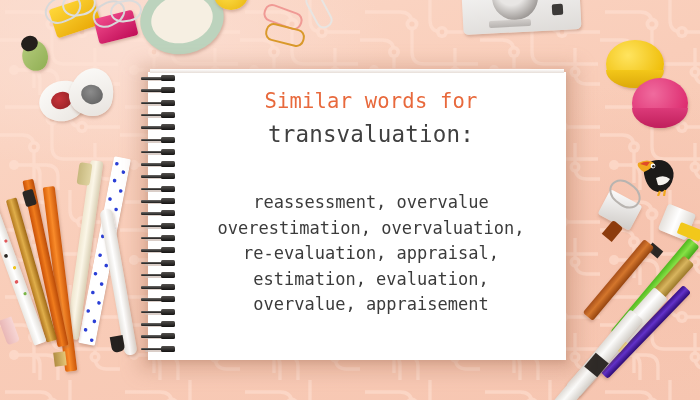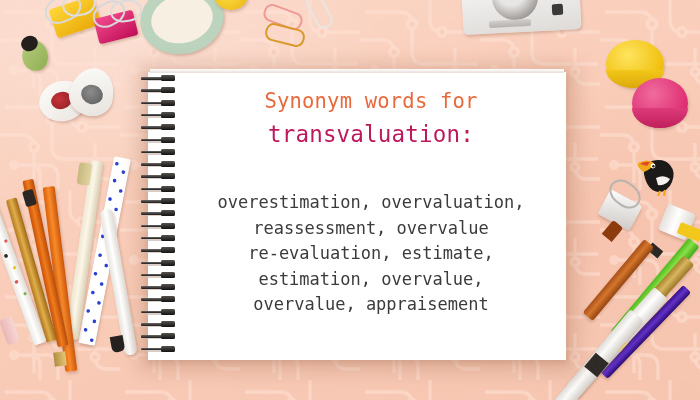--- a/index.html
+++ b/index.html
@@ -110,21 +110,21 @@
     text-align: center;
   }
   .title-line1 {
     color: #e8693c;
     font-size: 20.5px;
     letter-spacing: .2px;
     line-height: 30px;
     white-space: nowrap;
   }
   .title-line2 {
-    color: #be185d;
+    color: #404040;
     font-size: 22.5px;
     letter-spacing: .2px;
     line-height: 32px;
     margin-top: 2px;
     white-space: nowrap;
   }
   .wordlist {
     margin-top: 40px;
     color: #3b3b3b;
     font-size: 17px;
@@ -425,25 +425,25 @@
         <div class="knob"></div>
       </div>
       <div class="ring" style="top: 270.6px;">
         <div class="bar"></div>
         <div class="hole"></div>
         <div class="knob"></div>
       </div>
     </div>
 
   <div class="content">
-    <div class="title-line1">Synonym words for</div>
+    <div class="title-line1">Similar words for</div>
     <div class="title-line2">transvaluation:</div>
     <div class="wordlist" id="wordlist">
+        <div>reassessment, overvalue</div>
         <div>overestimation, overvaluation,</div>
-        <div>reassessment, overvalue</div>
-        <div>re-evaluation, estimate,</div>
-        <div>estimation, overvalue,</div>
+        <div>re-evaluation, appraisal,</div>
+        <div>estimation, evaluation,</div>
         <div>overvalue, appraisement</div>
       </div>
   </div>
 
 
 </div>
 
 </body></html>

